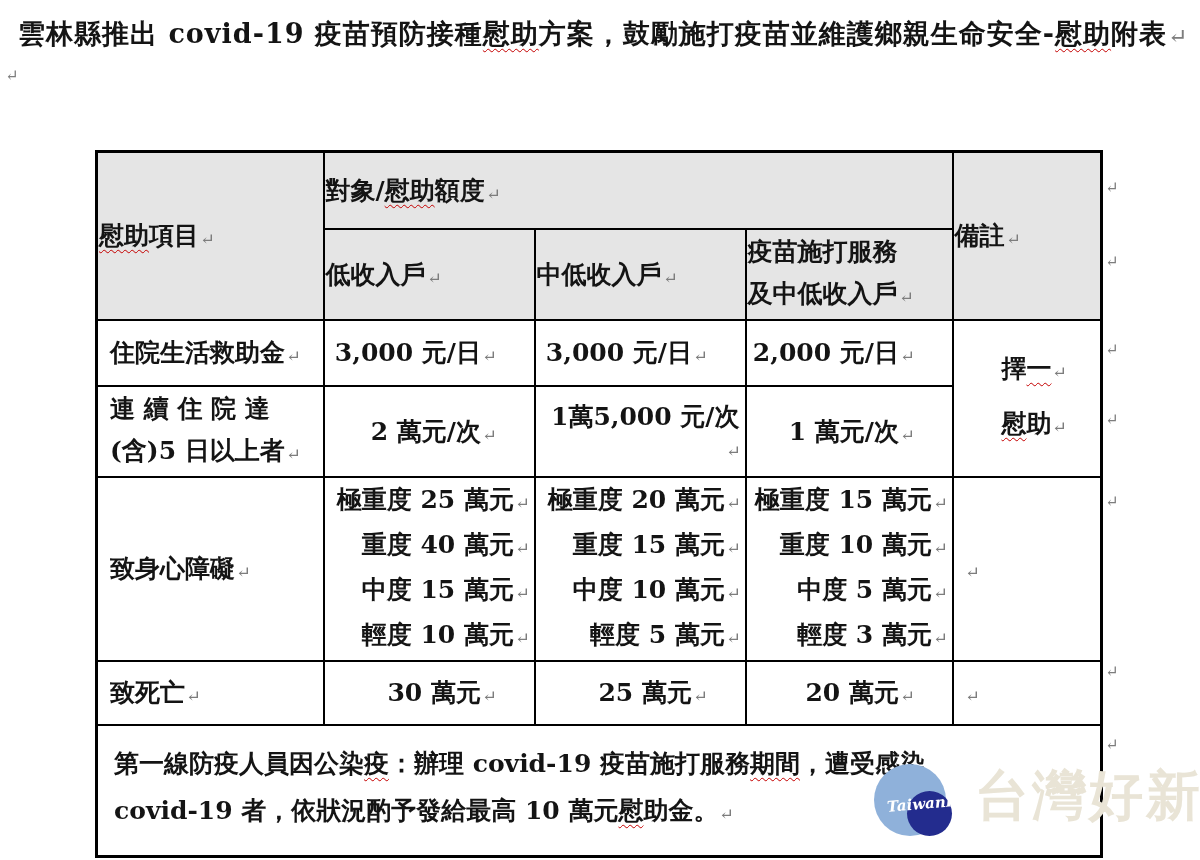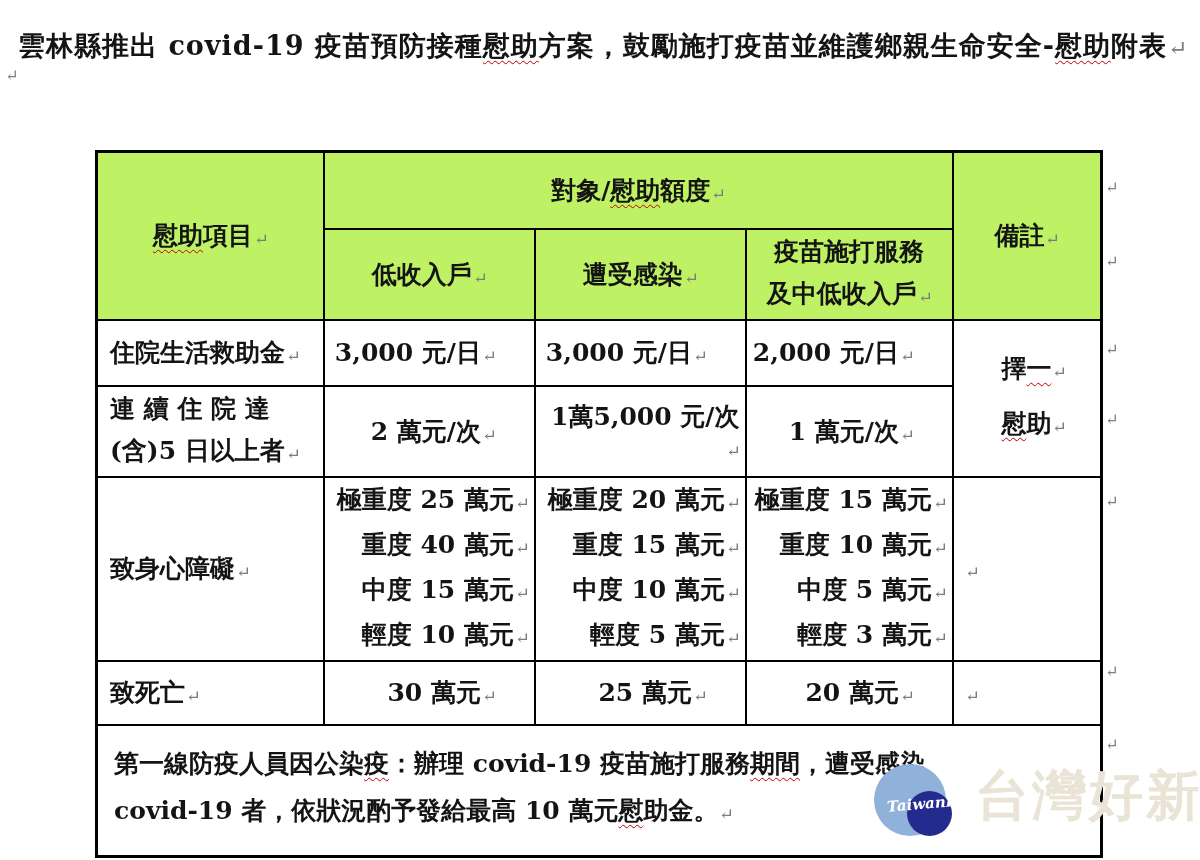--- a/index.html
+++ b/index.html
@@ -2,21 +2,21 @@
 <html><head>
 <meta charset="utf-8">
 <style>
   html,body{margin:0;padding:0;}
   body{
     width:1200px;height:860px;position:relative;background:#ffffff;
     font-family:"DejaVu Serif","Liberation Serif",serif;
     color:#141414;overflow:hidden;
   }
   .doc-title{
-    position:absolute;left:18px;top:28px;width:1180px;
+    position:absolute;left:18px;top:16px;width:1180px;
     font-size:27px;font-weight:600;letter-spacing:1px;white-space:nowrap;
   }
   .wavy{
     text-decoration-line:underline;text-decoration-style:wavy;
     text-decoration-color:#c40000;text-decoration-thickness:1px;
     text-underline-offset:5px;
   }
   .pmark{
     color:#7d7d7d;font-size:15px;font-weight:400;letter-spacing:0;
     text-decoration:none;display:inline-block;transform:scaleX(1.2);
@@ -24,21 +24,21 @@
   }
   .pmark-abs{position:absolute;color:#7d7d7d;font-size:16px;}
   table.subsidy{
     position:absolute;left:95px;top:150px;width:1005px;
     border-collapse:collapse;table-layout:fixed;
     border:3px solid #000;
   }
   table.subsidy td{
     border:2px solid #000;font-size:25px;overflow:hidden;
   }
-  td.hdr{background:#bef264;text-align:center;vertical-align:middle;font-weight:600;}
+  td.hdr{background:#e5e5e5;text-align:left;vertical-align:middle;font-weight:600;}
   td.hdr-bb{border-bottom:3px solid #000;}
   td.c-label{text-align:left;vertical-align:middle;padding-left:12px;font-weight:600;}
   td.c-val{text-align:right;vertical-align:middle;padding-right:38px;font-weight:600;}
   td.c-val-tight{padding-right:5px;}
   td.c-center{text-align:center;vertical-align:middle;font-weight:600;padding-left:15px;}
   .two-line{line-height:42px;}
   .dis-lines{line-height:42px;}
   td.footer-cell{
     text-align:left;vertical-align:middle;padding:10px 14px 12px 16px;
     font-size:26px;line-height:47px;font-weight:600;
@@ -92,21 +92,21 @@
       </td>
       <td class="hdr hdr-bb" rowspan="2">
         <span>備註</span><span class="pmark">↵</span>
       </td>
     </tr>
     <tr style="height:88px">
       <td class="hdr hdr-bb">
         <span>低收入戶</span><span class="pmark">↵</span>
       </td>
       <td class="hdr hdr-bb">
-        <span>遭受感染</span><span class="pmark">↵</span>
+        <span>中低收入戶</span><span class="pmark">↵</span>
       </td>
       <td class="hdr hdr-bb two-line">
         <div>疫苗施打服務</div>
         <div><span>及中低收入戶</span><span class="pmark">↵</span></div>
       </td>
     </tr>
 
     <tr style="height:66px">
       <td class="c-label">
         <span>住院生活救助金</span><span class="pmark">↵</span>

